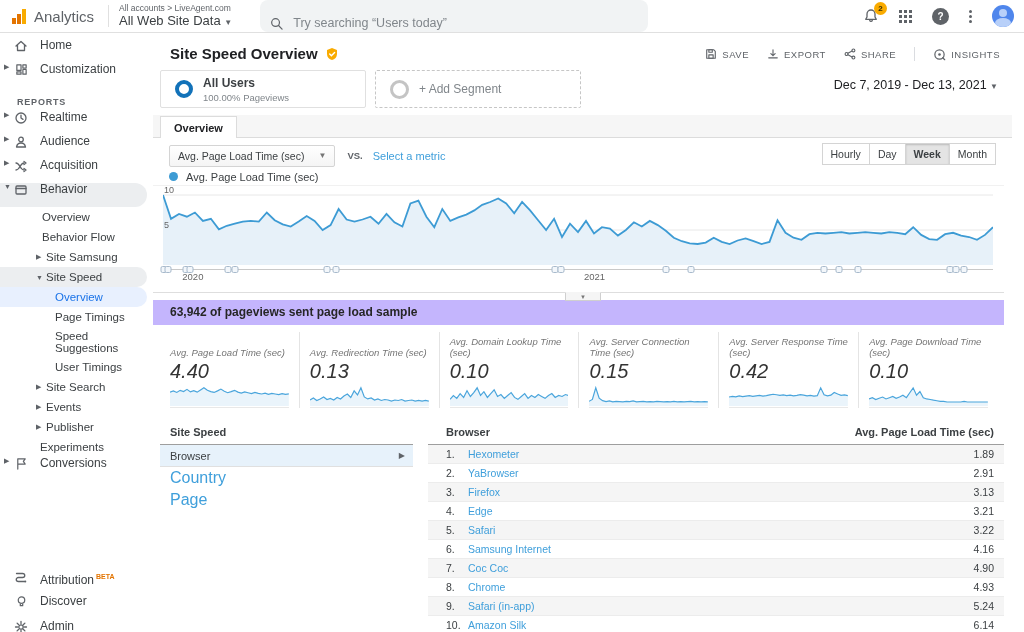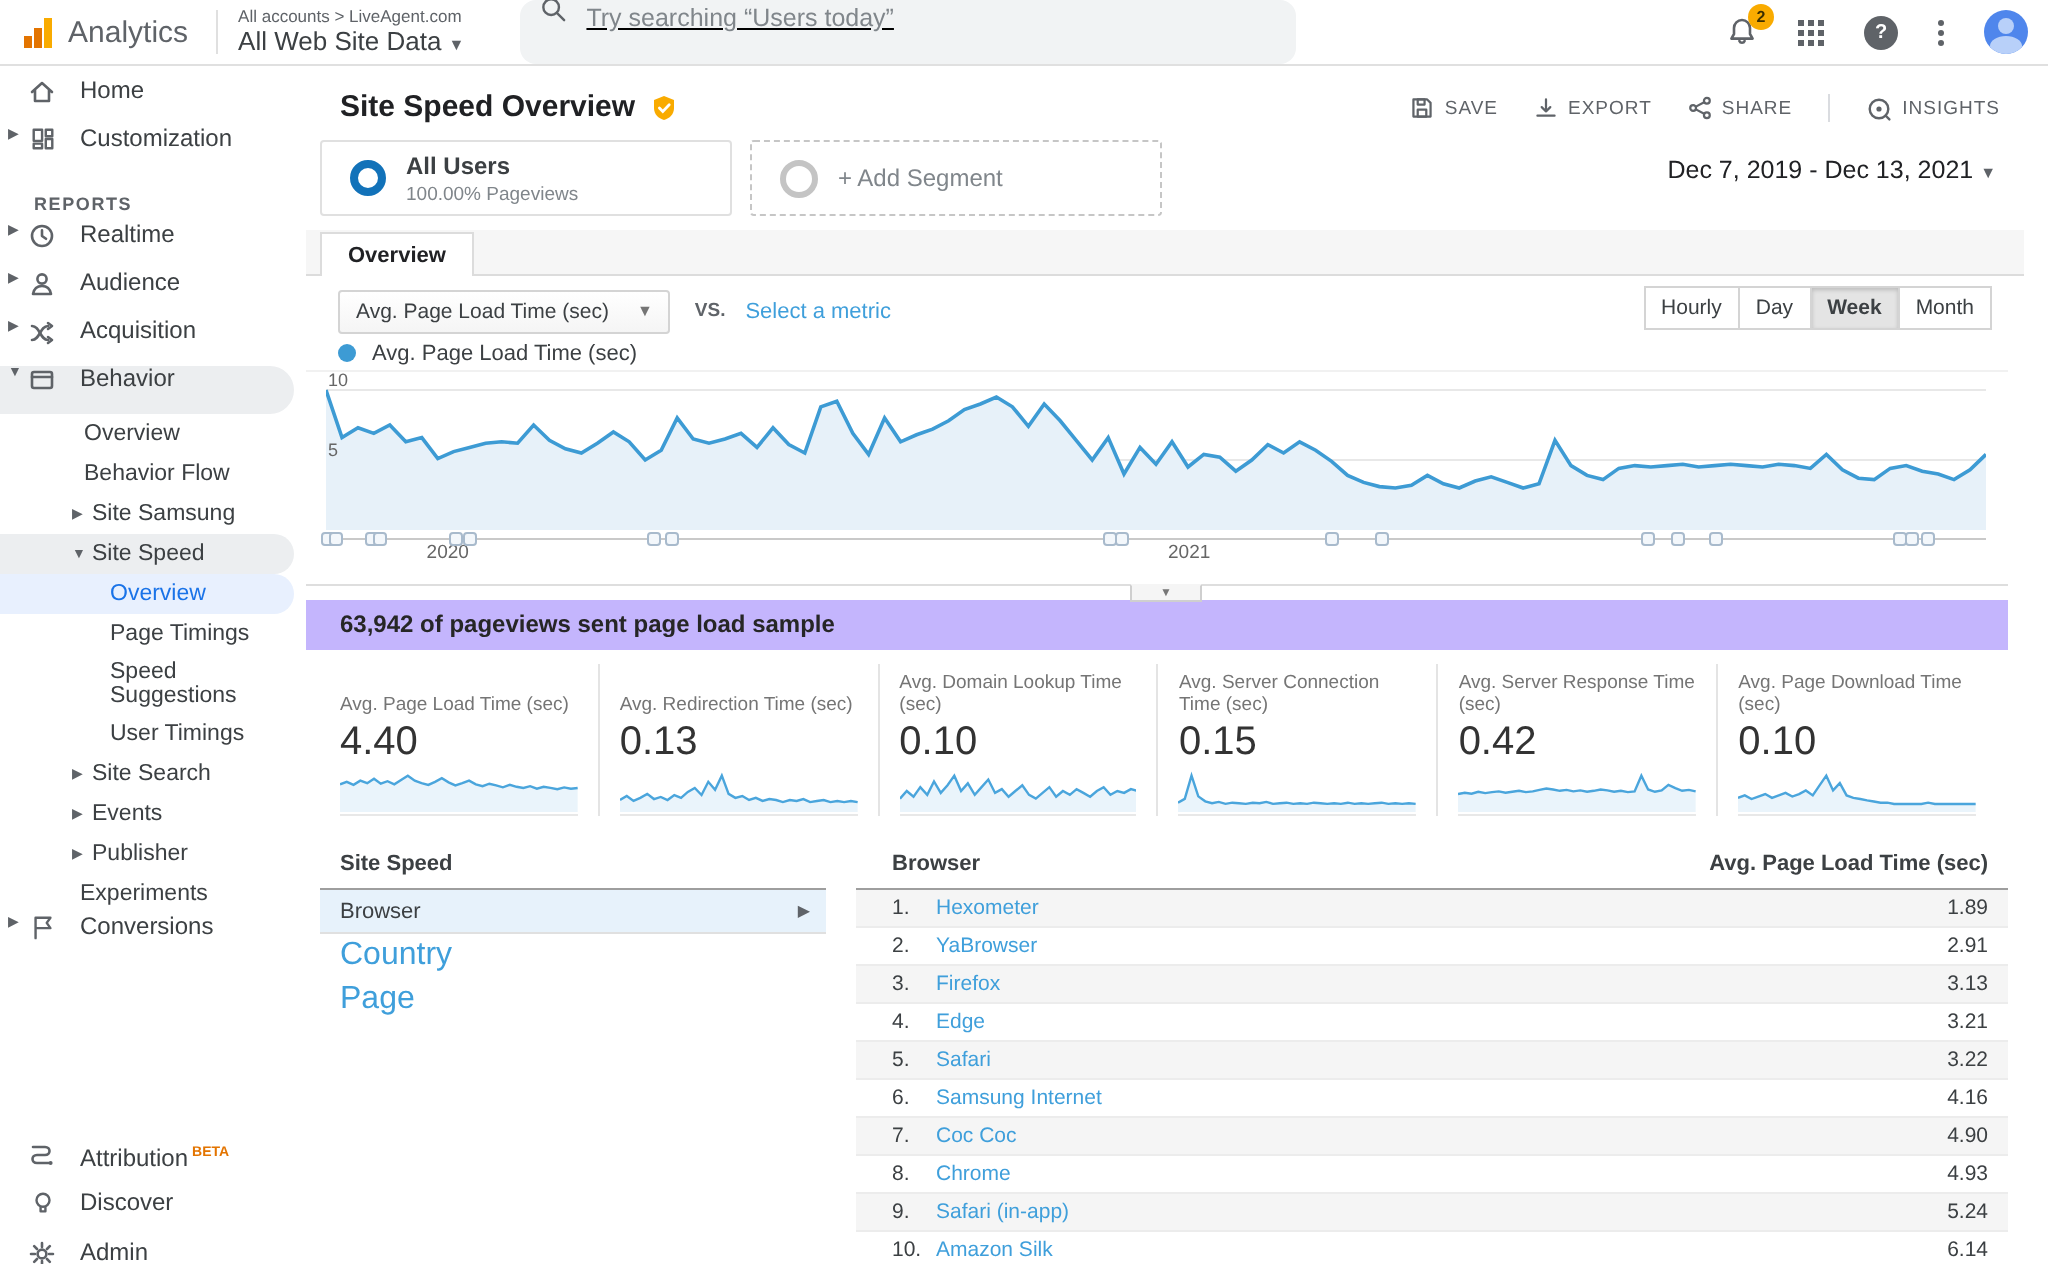--- a/index.html
+++ b/index.html
@@ -11,21 +11,21 @@
   .logo-wrap { display:flex; align-items:flex-end; margin-left:12px; height:16px; }
   .logo-wrap .bar { display:inline-block; width:4px; margin-right:1px; }
   .b1{height:6px;background:#e37400;} .b2{height:10px;background:#e37400;} .b3{height:15px;background:#f9ab00;}
   .product-name { font-size:15px; color:#5f6368; margin-left:7px; }
   .top-divider { width:1px; height:22px; background:#e0e0e0; margin:0 10px 0 14px; }
   .account-block { line-height:1.1; }
   .breadcrumb { font-size:8.5px; color:#5f6368; }
   .property { font-size:13px; color:#3c4043; }
   .property .dcaret { font-size:8px; color:#5f6368; }
   .searchbox { margin-left:28px; width:388px; height:26px; background:#f1f3f4; border-radius:8px;
-    display:flex; align-items:flex-end; padding:16px 10px;text-decoration:underline; }
+    display:flex; align-items:flex-start; padding:16px 10px; }
   .searchbox input { flex:1; border:none; outline:none; background:transparent; font-size:12.5px;
     color:#3c4043; font-family:"Liberation Sans",sans-serif; margin-left:10px;}
   .searchbox input::placeholder { color:#80868b; }
   .top-icons { margin-left:auto; display:flex; align-items:center; margin-right:10px; }
   .ticon { position:relative; margin-left:20px; color:#5f6368; display:flex; align-items:center; cursor:pointer;}
   .badge { position:absolute; top:-6px; right:-8px; width:13px; height:13px; background:#f9ab00;
     border-radius:50%; font-size:8px; font-weight:bold; color:#3c2f00; text-align:center; line-height:13px;}
   .help-circle { width:17px; height:17px; background:#5f6368; color:#fff; border-radius:50%;
     font-size:10px; font-weight:bold; text-align:center; line-height:17px; }
   .dots { display:flex; flex-direction:column; }
@@ -107,21 +107,21 @@
     border:1px solid #a8bacc; border-radius:2px; transform:translateX(-50%); cursor:pointer; z-index:2;}
   .year { position:absolute; top:6px; font-size:9.5px; color:#666; transform:translateX(-50%); }
   .expander { position:absolute; left:412px; bottom:-9px; width:36px; height:9px; background:#f5f5f5;
     border:1px solid #cfcfcf; border-top:1px solid #f5f5f5; text-align:center; font-size:6px;
     color:#777; line-height:8px; cursor:pointer; z-index:3;}
   
   .sample-bar { margin:7px 8px 0 0; height:25px; background:#c4b5fd; font-size:12px; font-weight:bold;
     color:#262626; line-height:25px; padding-left:17px; }
   
   .cards-row { display:flex; margin:7px 14px 0 7px; }
-  .scard { flex:1; border-left:1px solid #e4e4e4; padding:4px 10px 0 10px; }
+  .scard { flex:1; border-left:1px solid #e4e4e4; padding:4px 10px 0 10px;font-style:italic; }
   .scard:first-child { border-left:none; }
   .slabel { font-size:9.5px; color:#757575; height:22px; display:flex; align-items:flex-end; line-height:10.5px;}
   .svalue { font-size:20px; color:#333; margin-top:2px; }
   .sspark { height:24px; margin-top:1px; border-bottom:1px solid #e8e8e8; }
   .sspark svg { width:100%; height:100%; display:block; }
   
   .tables-row { display:flex; margin:14px 8px 0 7px; }
   .dim-panel { width:253px; flex-shrink:0; }
   .dim-header { font-size:11px; font-weight:bold; color:#3c4043; padding:4px 0 6px 10px;
     border-bottom:1px solid #9e9e9e; }
@@ -467,21 +467,21 @@
         <div class="ann" style="left: 47.2%;"></div>
         <div class="ann" style="left: 48%;"></div>
         <div class="ann" style="left: 60.6%;"></div>
         <div class="ann" style="left: 63.6%;"></div>
         <div class="ann" style="left: 79.6%;"></div>
         <div class="ann" style="left: 81.4%;"></div>
         <div class="ann" style="left: 83.7%;"></div>
         <div class="ann" style="left: 94.8%;"></div>
         <div class="ann" style="left: 95.6%;"></div>
         <div class="ann" style="left: 96.5%;"></div>
-        <div class="year" style="left: 3.6%; margin-left: 31px;">2020</div>
+        <div class="year" style="left: 3.6%;">2020</div>
         <div class="year" style="left: 52%;">2021</div>
       </div>
     <div class="expander">▼</div>
   </div>
 
   <div class="sample-bar">63,942 of pageviews sent page load sample</div>
 
   <div class="cards-row" id="scorecards-row">
       <div class="scard">
         <div class="slabel">Avg. Page Load Time (sec)</div>

